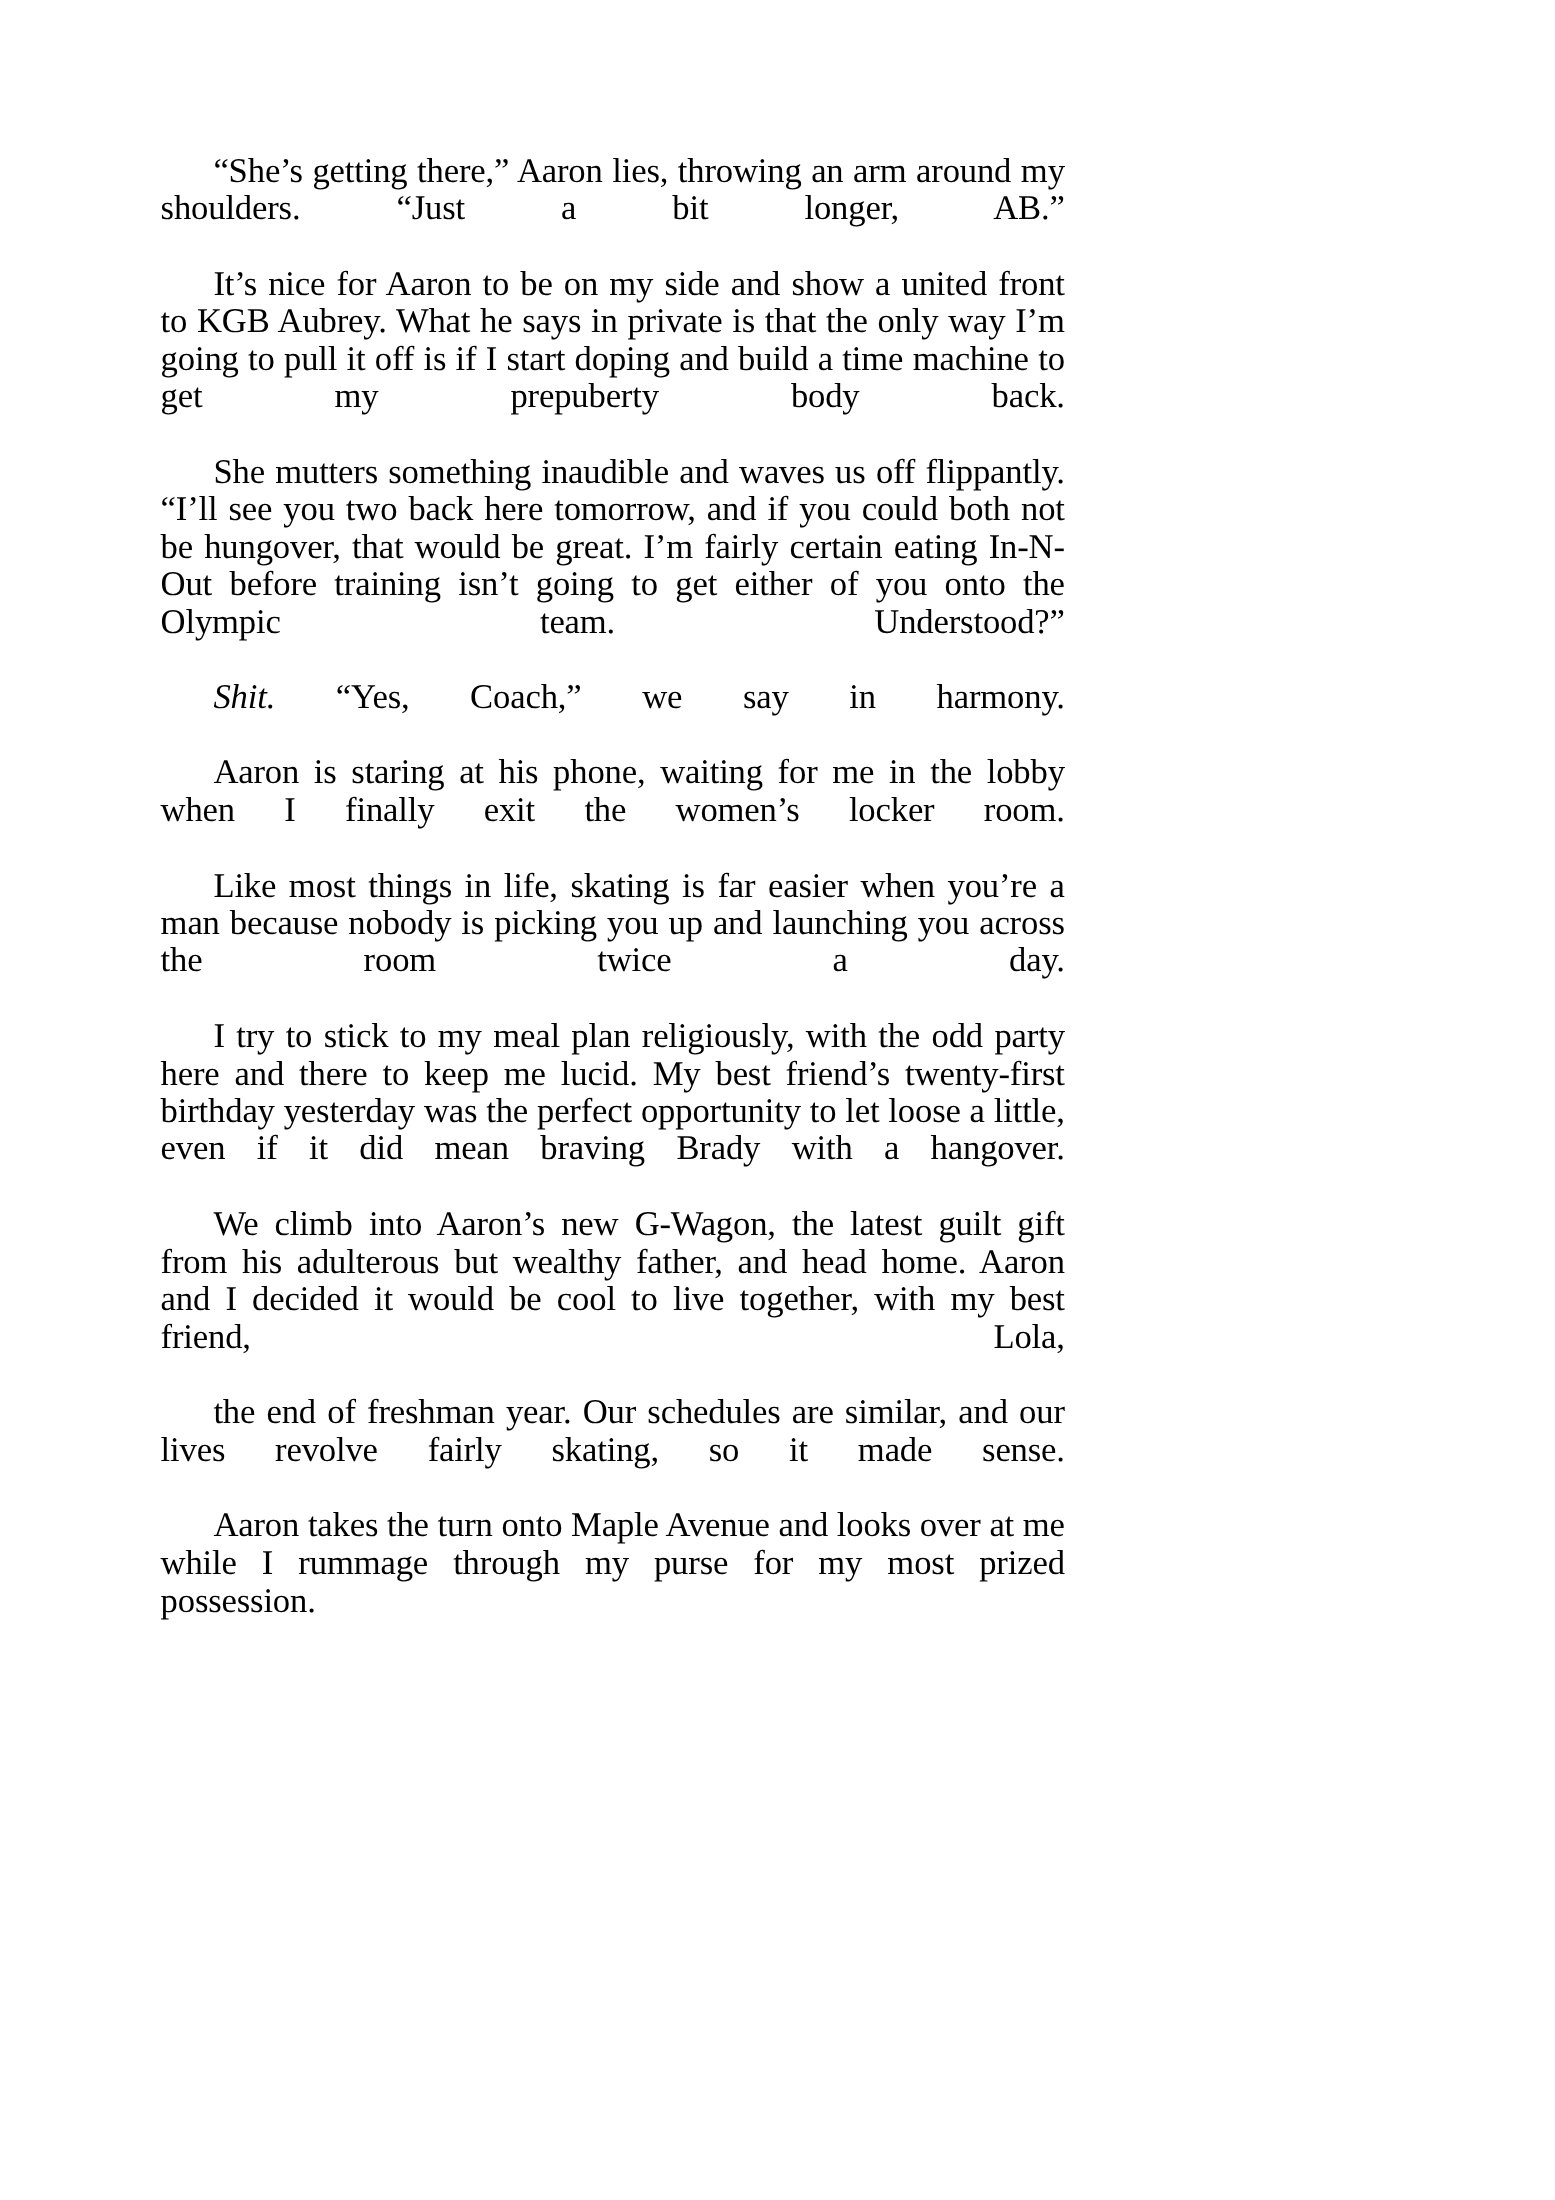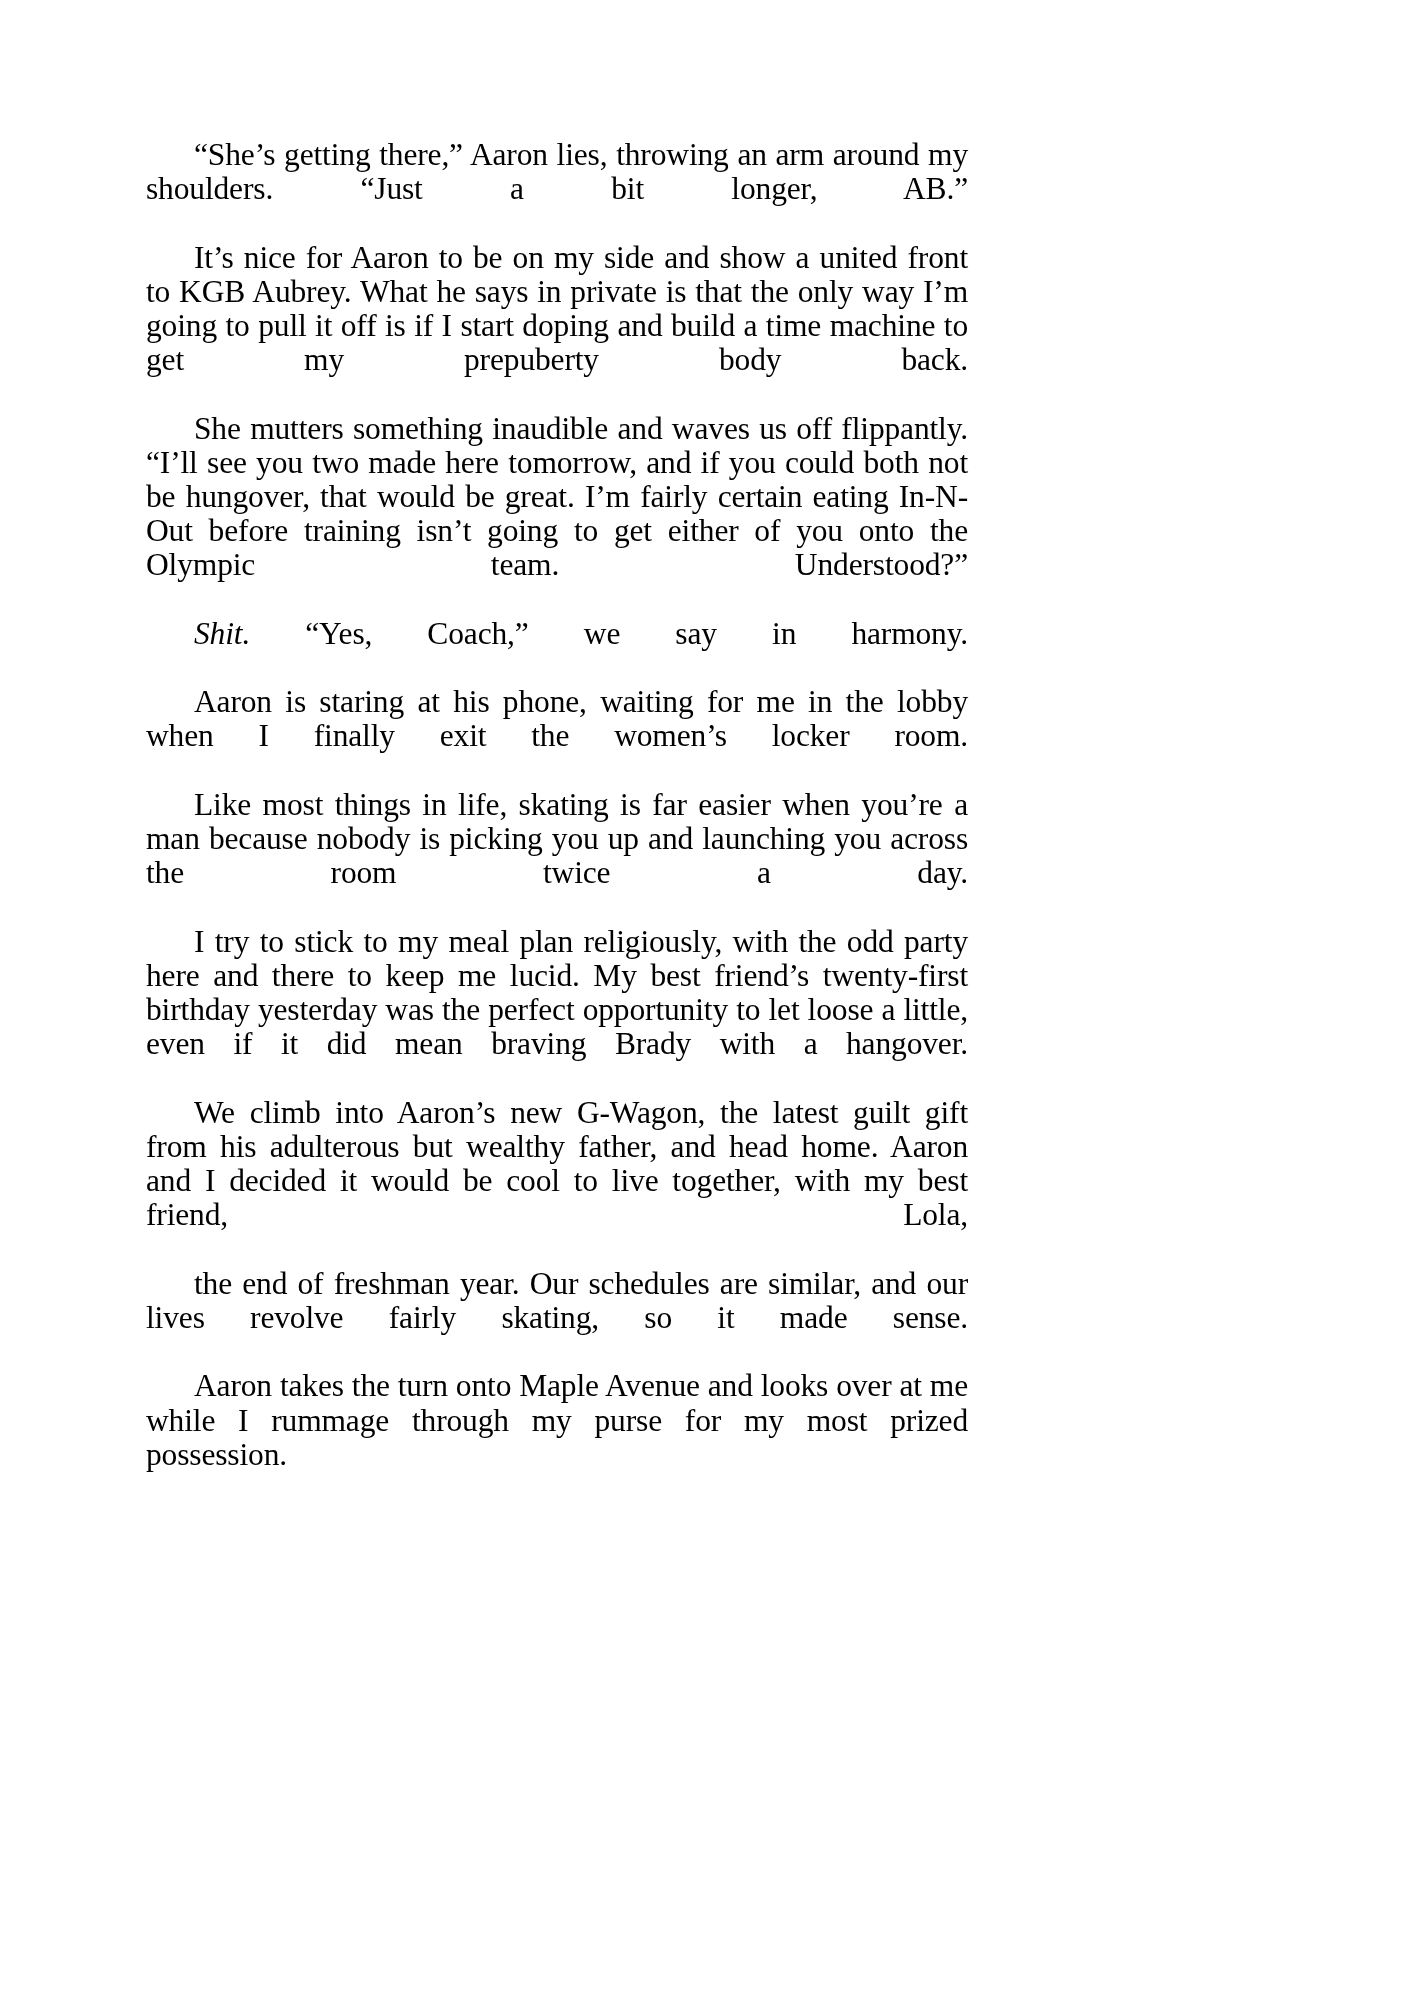--- a/index.html
+++ b/index.html
@@ -74,21 +74,21 @@
 <body>
 
 <div class="page">
 
   <div class="text-block">
 
     <p class="para">“She’s getting there,” Aaron lies, throwing an arm around my shoulders. “Just a bit longer, AB.”</p>
 
     <p class="para">It’s nice for Aaron to be on my side and show a united front to KGB Aubrey. What he says in private is that the only way I’m going to pull it off is if I start doping and build a time machine to get my prepuberty body back.</p>
 
-    <p class="para">She mutters something inaudible and waves us off flippantly. “I’ll see you two made here tomorrow, and if you could both not be hungover, that would be great. I’m fairly certain eating In-N-Out before training isn’t going to get either of you onto the Olympic team. Understood?”</p>
+    <p class="para">She mutters something inaudible and waves us off flippantly. “I’ll see you two back here tomorrow, and if you could both not be hungover, that would be great. I’m fairly certain eating In-N-Out before training isn’t going to get either of you onto the Olympic team. Understood?”</p>
 
     <p class="para"><em>Shit.</em><span> “Yes, Coach,” we say in harmony.</span></p>
 
     <p class="para">Aaron is staring at his phone, waiting for me in the lobby when I finally exit the women’s locker room.</p>
 
 
 
     <p class="para">Like most things in life, skating is far easier when you’re a man because nobody is picking you up and launching you across the room twice a day.</p>
 
 

